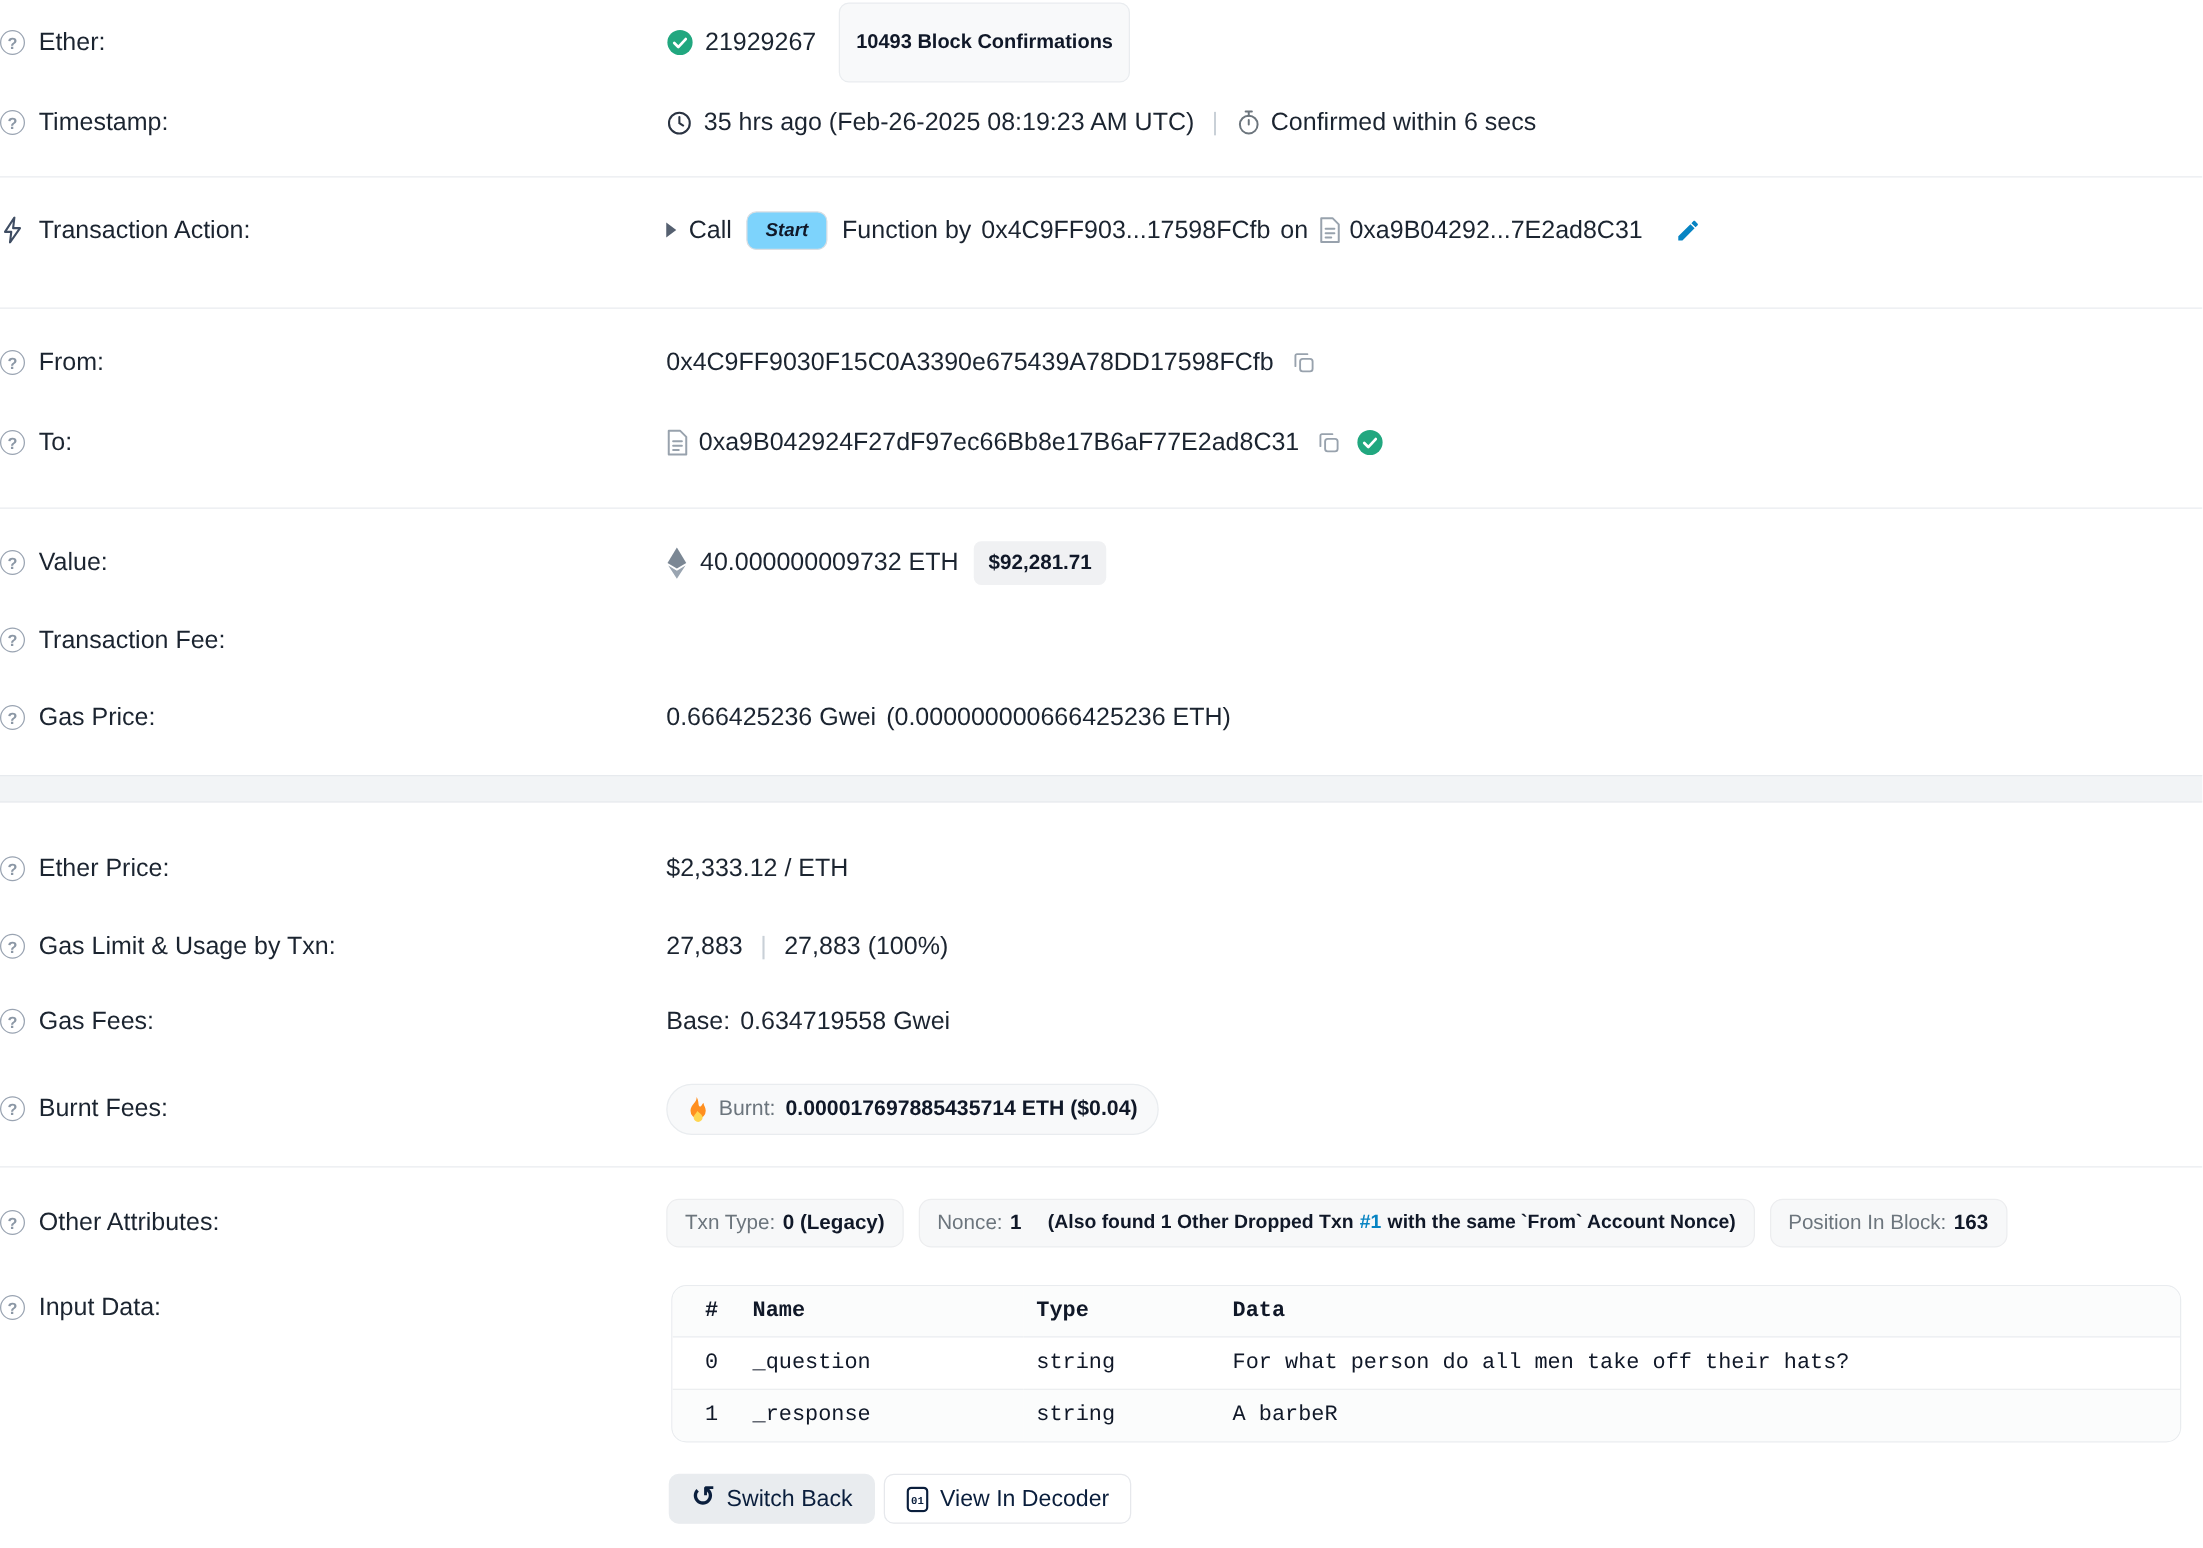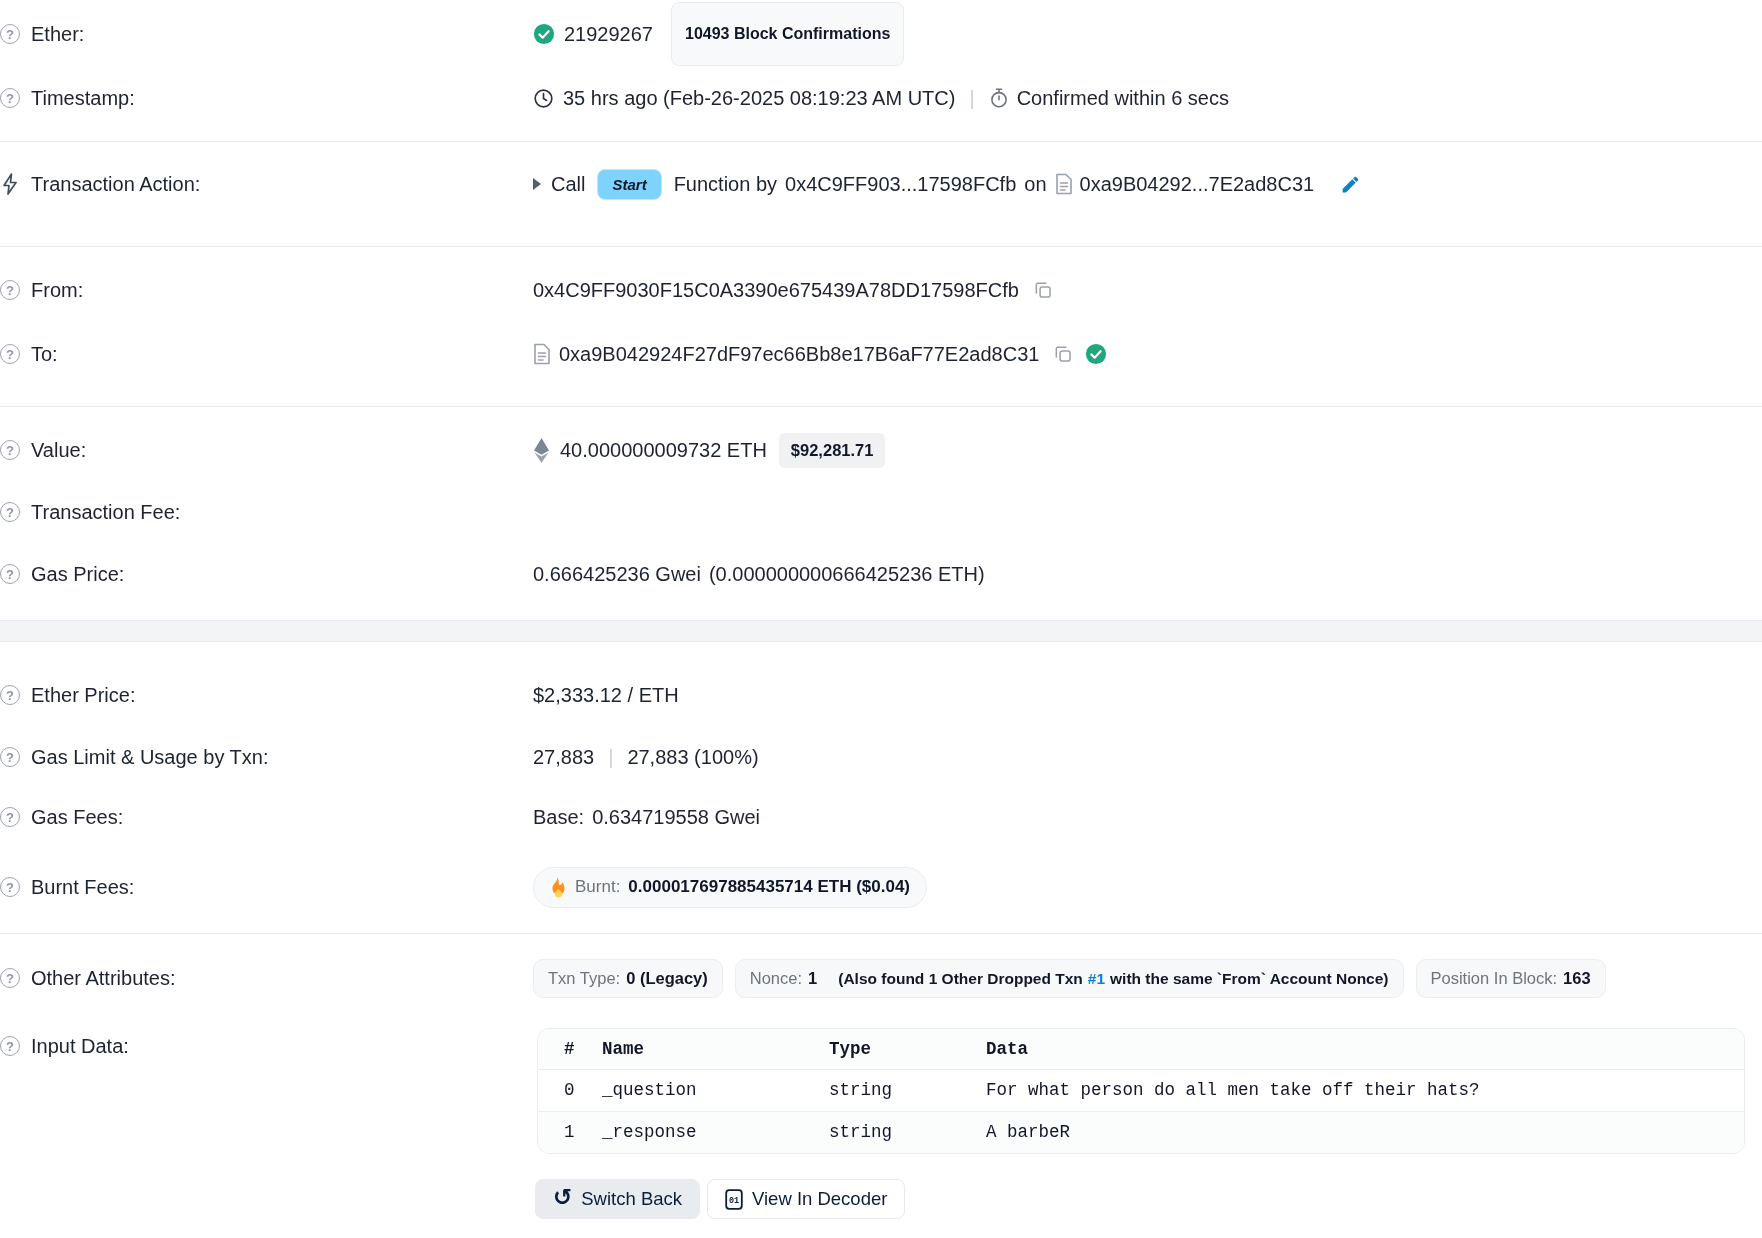--- a/index.html
+++ b/index.html
@@ -30,21 +30,21 @@
     padding:6px 14px; font-size:15px; font-weight:600; color:#101828; margin:0 12px;font-style:italic; }
 
   .caret { width:0; height:0; border-top:6px solid transparent; border-bottom:6px solid transparent;
     border-left:8px solid #556070; margin-right:10px; }
 
   .pill-burnt { display:flex; align-items:center; gap:8px; background:#f8f9fa; border:1px solid #e9ecef;
     border-radius:999px; padding:9px 16px; }
   .pill-burnt .blab { color:#6c757d; font-size:17px; }
   .pill-burnt .bval { color:#101828; font-size:17px; font-weight:700; }
 
-  .attr-pill { display:flex; align-items:flex-end; background:#f7f8f9; border:1px solid #ecedef;
+  .attr-pill { display:flex; align-items:flex-start; background:#f7f8f9; border:1px solid #ecedef;
     border-radius:10px; padding:9px 14px; margin-right:12px; white-space:nowrap; }
   .attr-pill .alab { color:#6c757d; font-size:16.5px; margin-right:6px; }
   .attr-pill .aval { color:#101828; font-size:16.5px; font-weight:700; }
   .attr-pill .anote { color:#101828; font-size:15.5px; font-weight:700; margin-left:21px; }
   .attr-pill .anote-link { color:#0784c3; font-size:15.5px; font-weight:700; margin:0 5px; }
 
   .dtable { position:absolute; left:537px; top:1028px; width:1208px; border:1px solid #e9ecef;
     border-radius:12px; overflow:hidden; font-family:"Liberation Mono","DejaVu Sans Mono",monospace; }
   .dtable table { width:100%; border-collapse:collapse; table-layout:fixed; }
   .dtable th, .dtable td { text-align:left; font-size:17.5px; color:#101828; padding:0 10px; }

